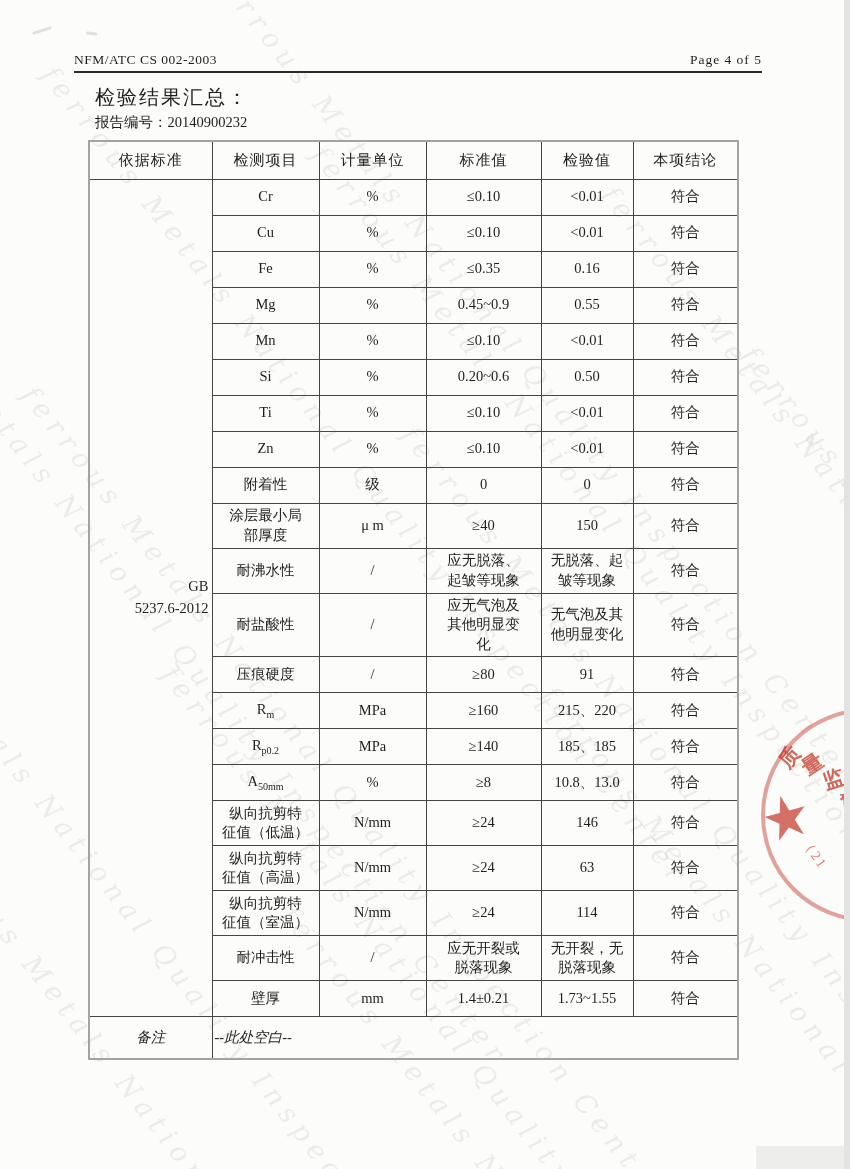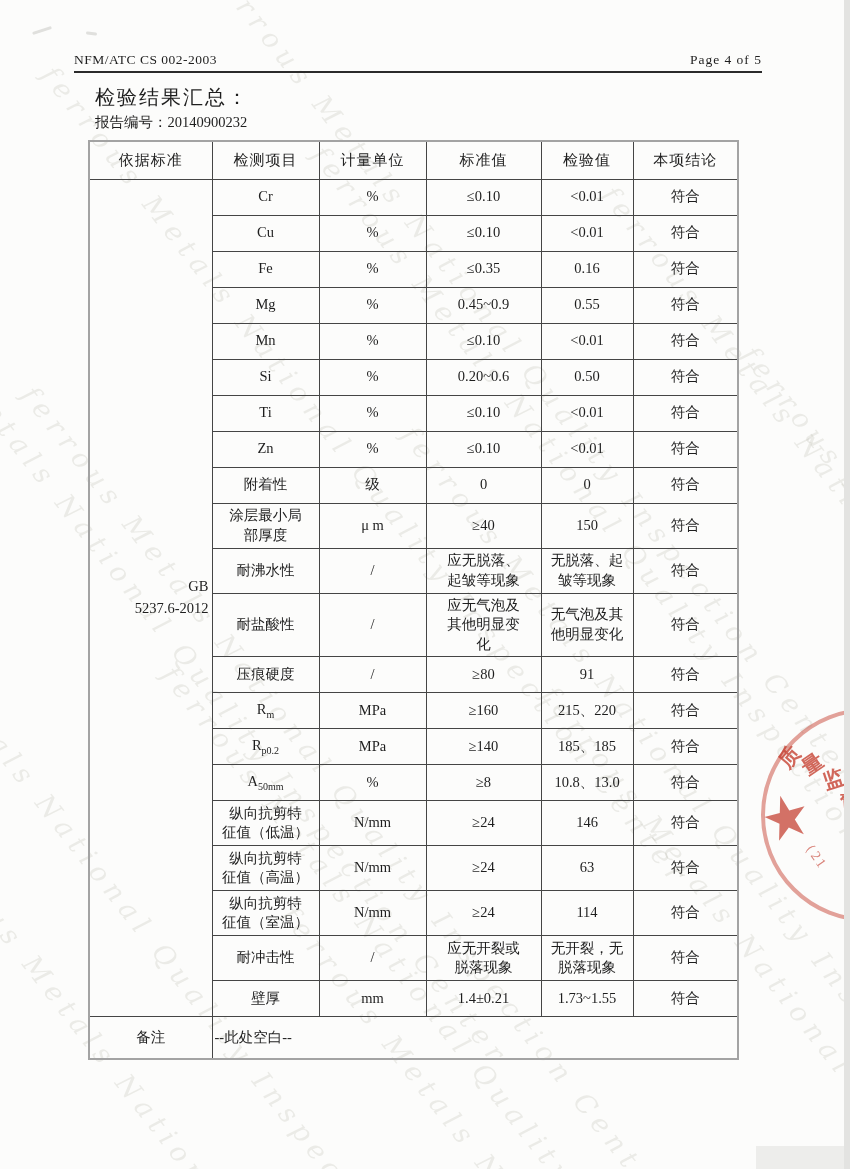--- a/index.html
+++ b/index.html
@@ -63,21 +63,21 @@
     line-height:1.35;
     padding:2px 3px;
     font-weight:normal;
   }
   .results { border:2px solid #a3a3a3; }
   .results thead tr { height:38px; }
   .results thead th { font-size:15px; letter-spacing:1px; }
   tr.r1 { height:36px; }
   tr.r2 { height:45px; }
   tr.r3 { height:62px; }
-  tr.remark-row { height:42px; }
+  tr.remark-row { height:42px;font-style:italic; }
   td.basis { white-space:pre-line; line-height:1.5;text-align:right; }
   td.remark-val { text-align:left; padding-left:2px;margin-left:37px; }
   sub { font-size:10px; }
 
   
   .stamp { position:absolute; inset:0; z-index:3; pointer-events:none; }
   .stamp-circle {
     position:absolute; left:761px; top:708px; width:214px; height:214px;
     border:4px solid rgba(200,70,55,.5); border-radius:50%;
   }

